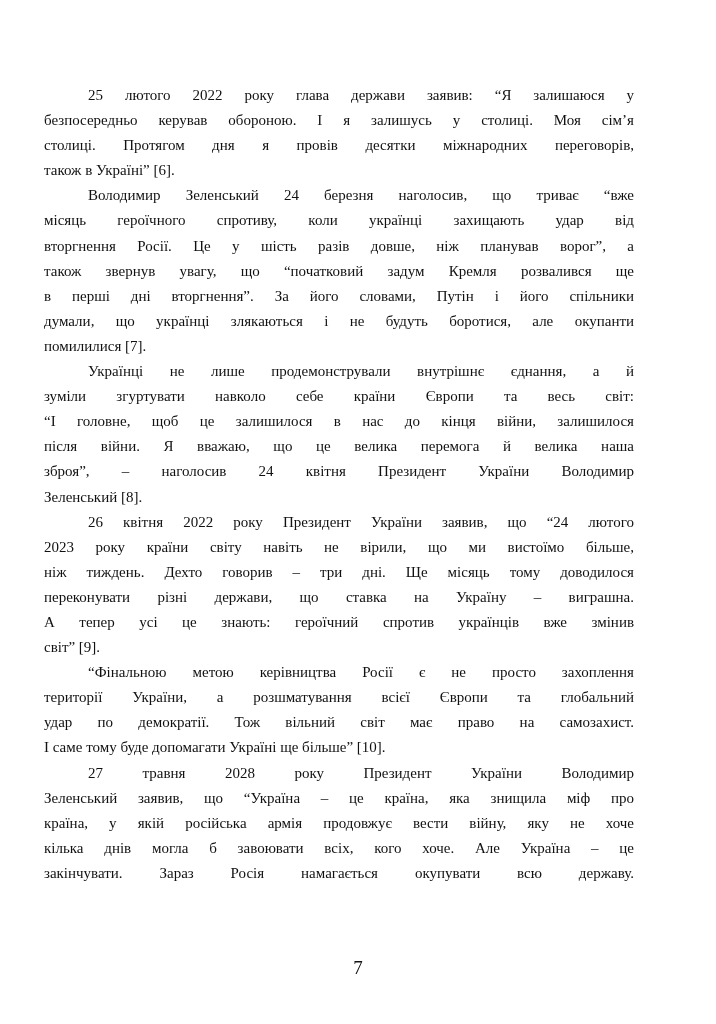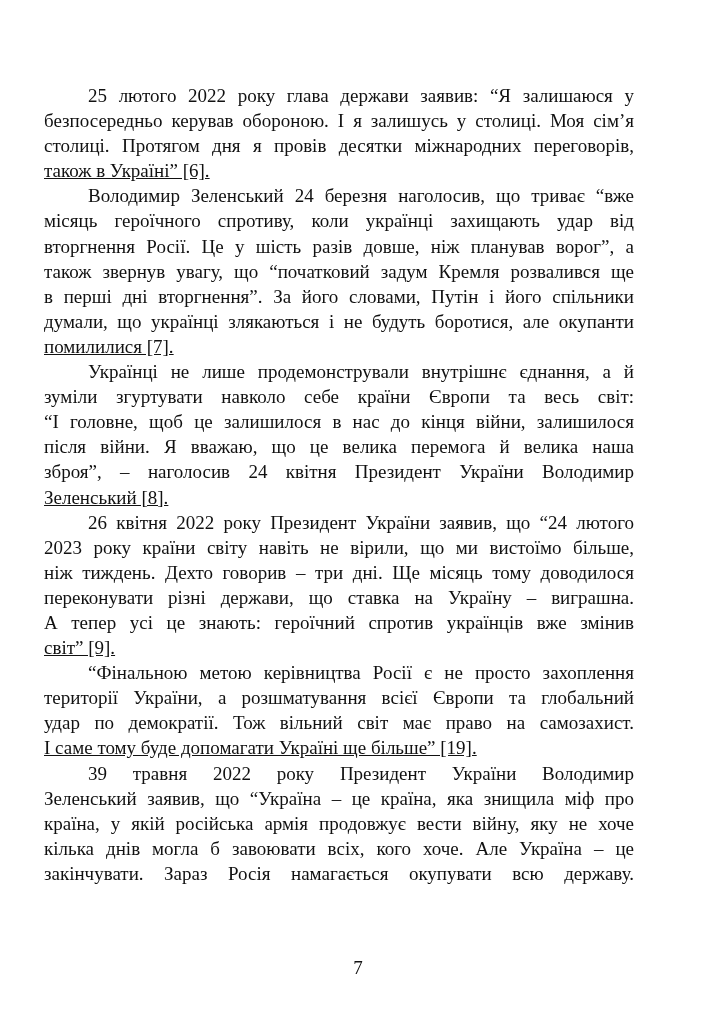--- a/index.html
+++ b/index.html
@@ -12,34 +12,33 @@
       height: 1024px;
       position: relative;
       overflow: hidden;
     }
     .page {
       position: absolute;
       left: 44px;
       top: 83px;
       width: 590px;
       font-family: "Liberation Serif", "DejaVu Serif", serif;
-      font-size: 19px;
+      font-size: 15px;
       line-height: 25.1px;
       color: #111111;
       text-align: justify;
     }
     .line {
       display: block;
       text-align: justify;
       text-align-last: justify;
       white-space: nowrap;
     }
     .line.last {
       text-align-last: left;
-      text-decoration: underline;
     }
     .line.first {
       text-indent: 44px;
     }
     .page-number {
       position: absolute;
       left: 0;
       width: 716px;
       top: 957px;
       text-align: center;
@@ -85,25 +84,25 @@
     <span class="line">ніж тиждень. Дехто говорив – три дні. Ще місяць тому доводилося</span>
     <span class="line">переконувати різні держави, що ставка на Україну – виграшна.</span>
     <span class="line">А тепер усі це знають: героїчний спротив українців вже змінив</span>
     <span class="line last">світ” [9].</span>
   </div>
 
   <div class="paragraph">
     <span class="line first">“Фінальною метою керівництва Росії є не просто захоплення</span>
     <span class="line">території України, а розшматування всієї Європи та глобальний</span>
     <span class="line">удар по демократії. Тож вільний світ має право на самозахист.</span>
-    <span class="line last">І саме тому буде допомагати Україні ще більше” [19].</span>
+    <span class="line last">І саме тому буде допомагати Україні ще більше” [10].</span>
   </div>
 
   <div class="paragraph">
-    <span class="line first">39 травня 2022 року Президент України Володимир</span>
+    <span class="line first">27 травня 2028 року Президент України Володимир</span>
     <span class="line">Зеленський заявив, що “Україна – це країна, яка знищила міф про</span>
     <span class="line">країна, у якій російська армія продовжує вести війну, яку не хоче</span>
     <span class="line">кілька днів могла б завоювати всіх, кого хоче. Але Україна – це</span>
     <span class="line">закінчувати. Зараз Росія намагається окупувати всю державу.</span>
   </div>
 
 </div>
 
 <div class="page-number">7</div>
 

